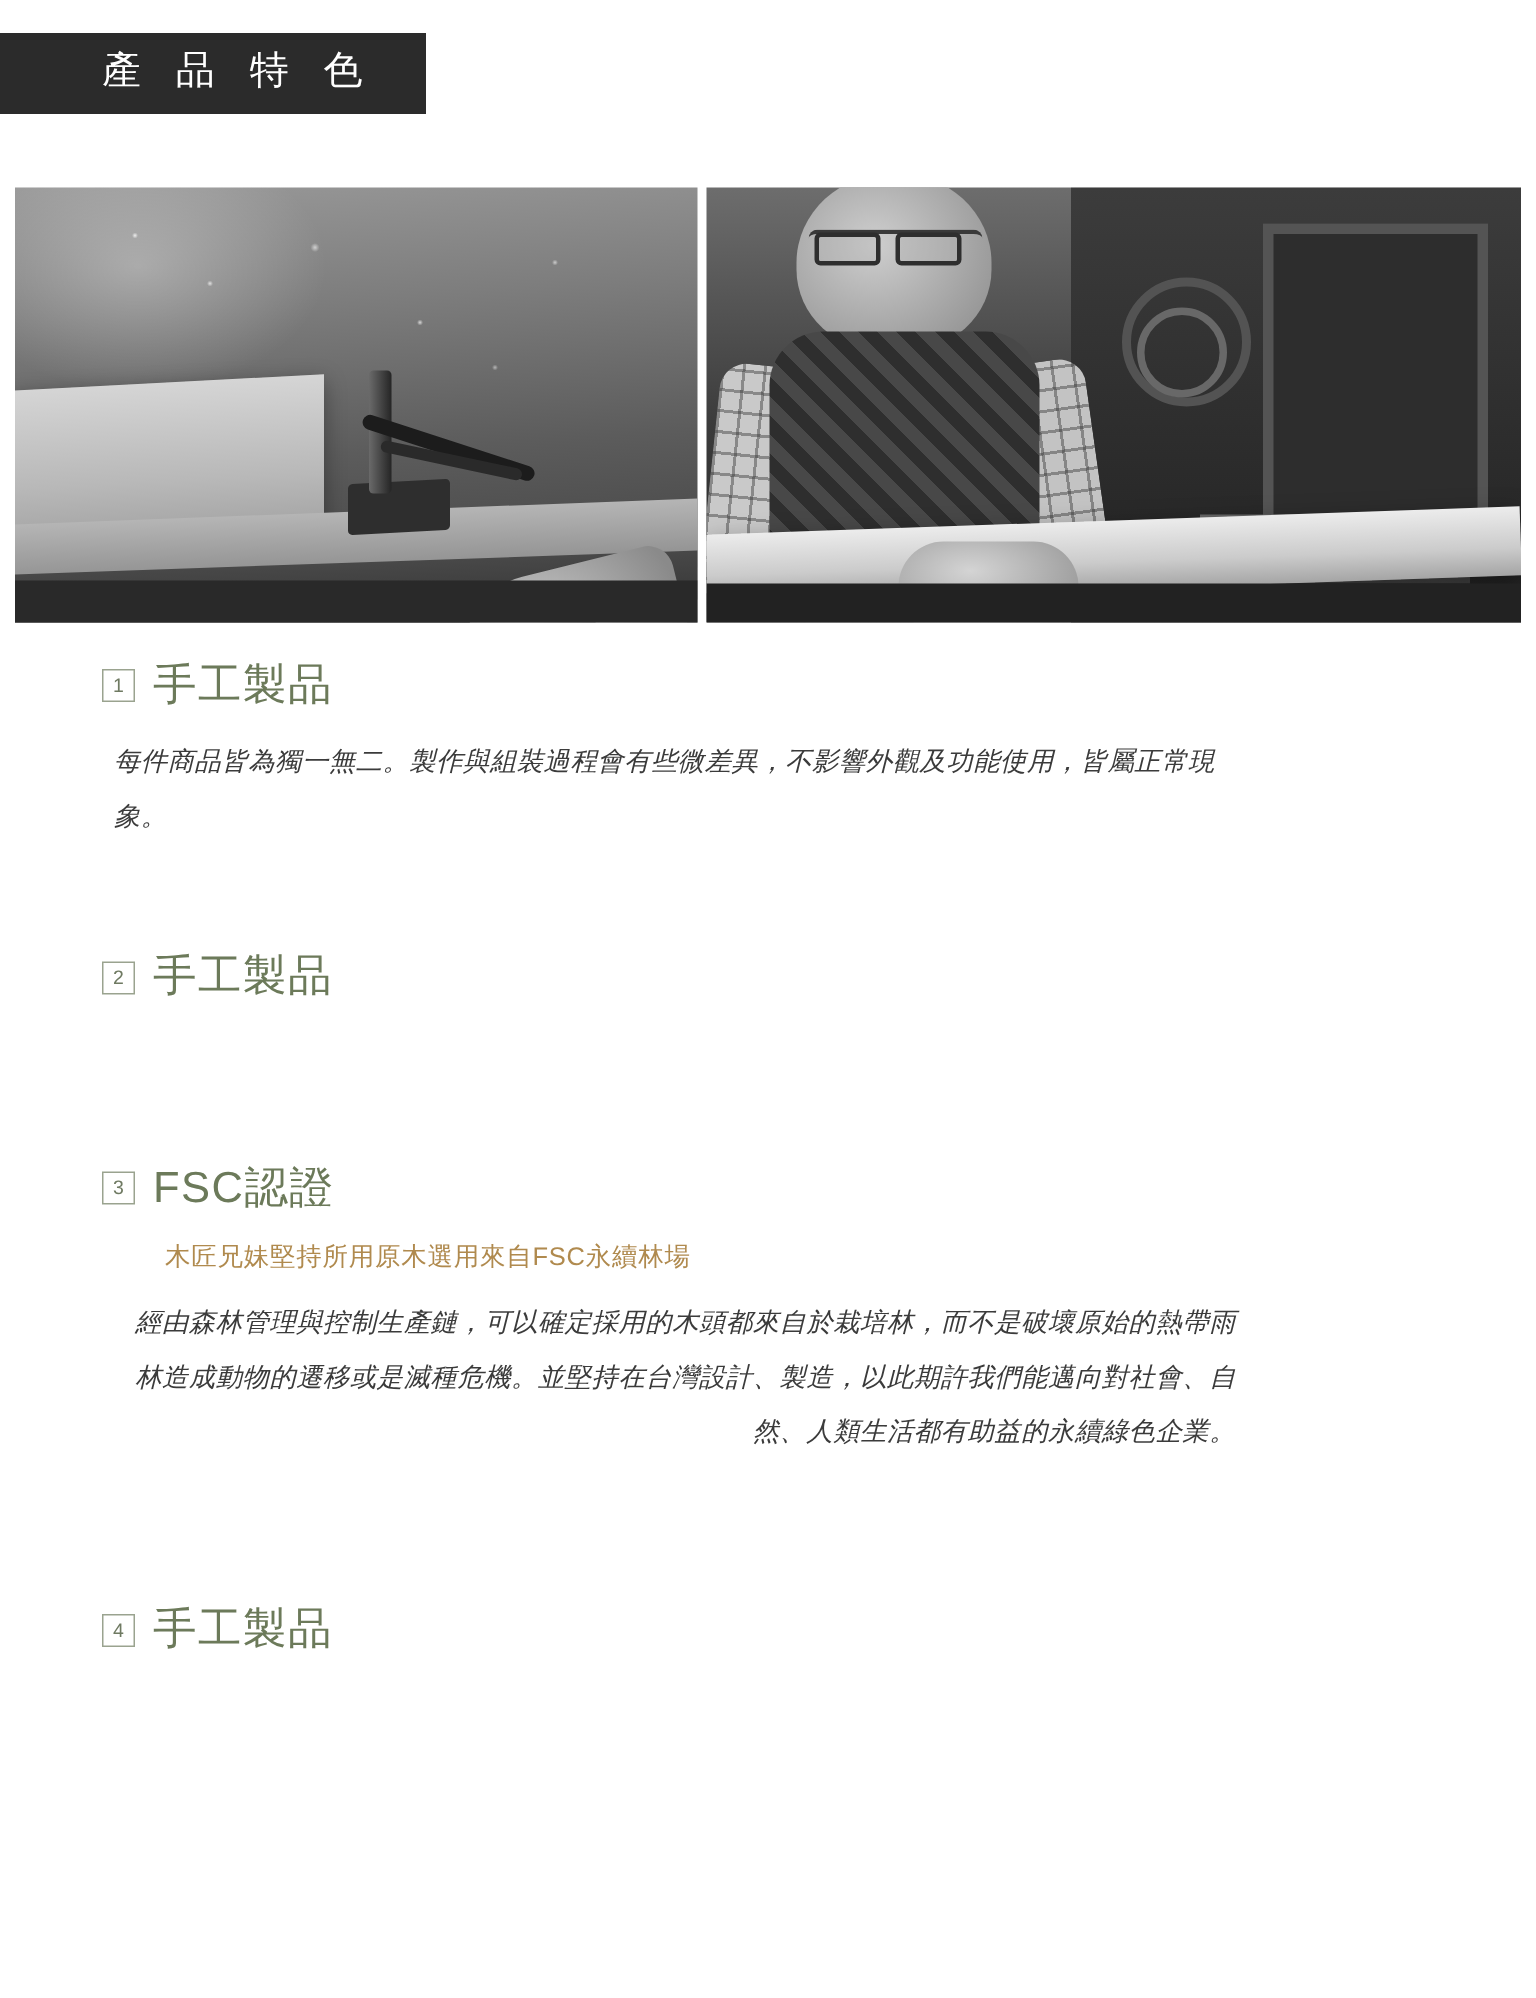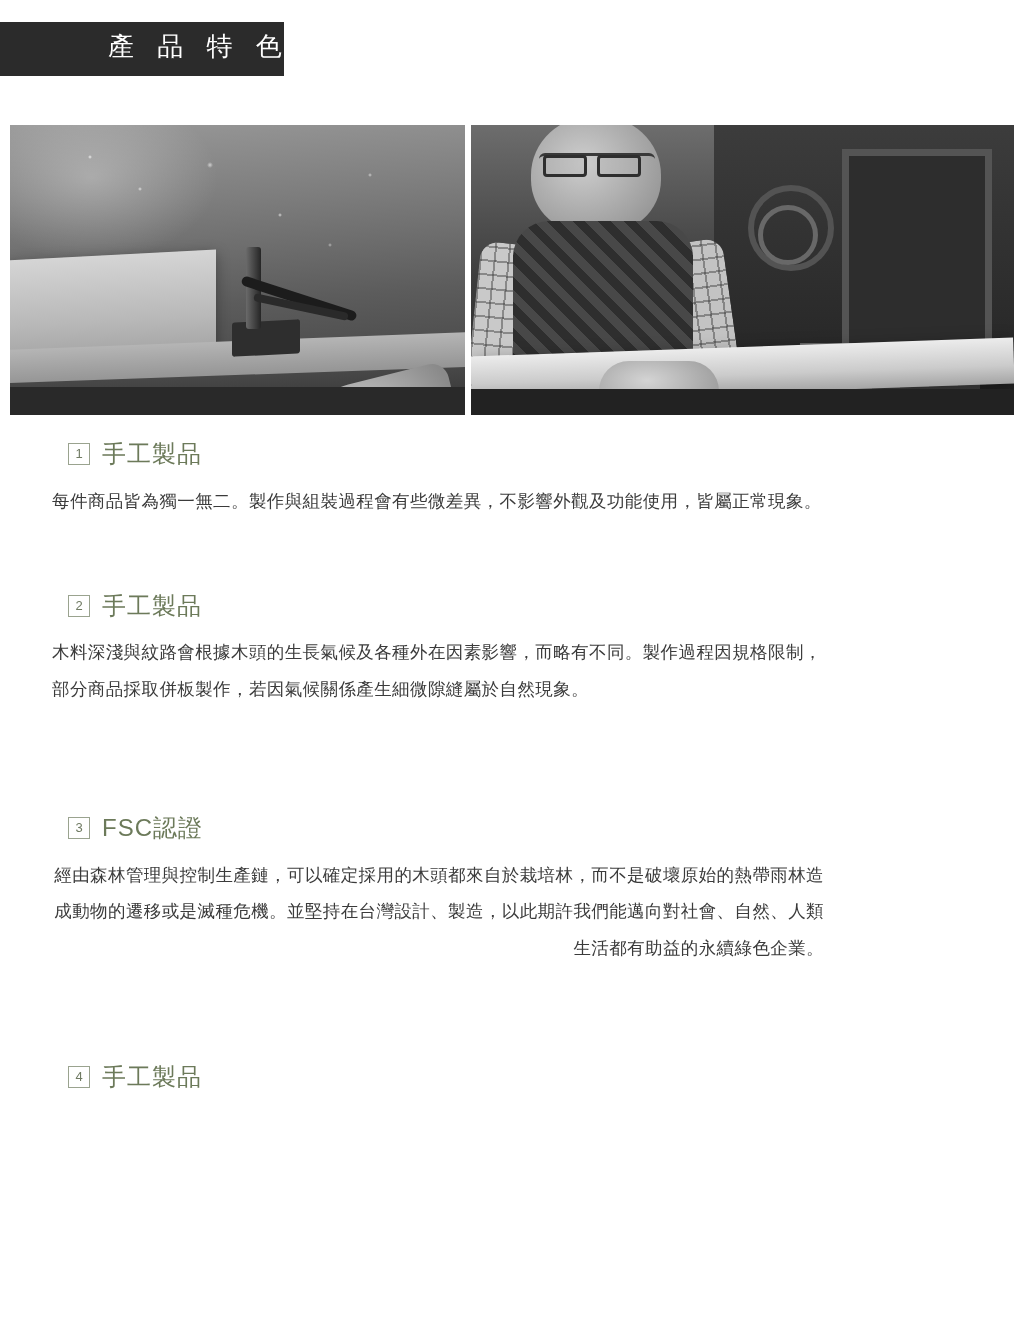--- a/index.html
+++ b/index.html
@@ -28,21 +28,20 @@
   .header-title {
     position: absolute;
     left: 68px;
     top: 33px;
     font-size: 26px;
     letter-spacing: 8px;
     color: #ffffff;
     font-family: "Liberation Sans", sans-serif;
     line-height: 1;
     white-space: nowrap;
-    margin-left: 40px;
   }
 
   
   .photo-strip {
     position: absolute;
     left: 10px;
     top: 125px;
     width: 1004px;
     height: 290px;
     display: flex;
@@ -354,40 +353,41 @@
     height: 22px;
     border: 1px solid #9aa38f;
     color: #6f7a62;
     font-size: 13px;
     line-height: 20px;
     text-align: center;
     font-family: "Liberation Sans", sans-serif;
     flex: none;
   }
   .sec-title {
-    font-size: 24px;
+    font-size: 29px;
     color: #6c7a5a;
     letter-spacing: 1px;
     line-height: 1.2;
   }
   .sec-sub {
     padding-left: 110px;
     margin-top: 16px;
     font-size: 17px;
     color: #b08a4e;
     letter-spacing: 0.5px;
   }
   .sec-body {
-    padding-left: 52px;
+    padding-left: 76px;
     padding-right: 190px;
     margin-top: 14px;
     font-size: 17.5px;
     line-height: 2.1;
     color: #3b3b3b;
     letter-spacing: 0.4px;
+    font-style: italic;
   }
   .sec-body.wide { padding-right: 200px; text-align: right; }
 
   .s1 { margin-top: 0; }
   .s2 { margin-top: 72px; }
   .s3 { margin-top: 106px; }
   .s4 { margin-top: 96px; }
 </style>
 </head>
 <body>
@@ -439,28 +439,28 @@
       <div class="sec-title">手工製品</div>
     </div>
     <div class="sec-body">每件商品皆為獨一無二。製作與組裝過程會有些微差異，不影響外觀及功能使用，皆屬正常現象。</div>
   </div>
 
   <div class="section s2">
     <div class="sec-head">
       <div class="num-box">2</div>
       <div class="sec-title">手工製品</div>
     </div>
-    <div class="sec-body">木料深淺與紋路會根據木頭的生長氣候及各種外在因素影響，而略有不同。製作過程因規格限制，部分商品採取併板製作，若因氣候關係產生細微隙縫屬於自然現象。</div>
   </div>
 
   <div class="section s3">
     <div class="sec-head">
       <div class="num-box">3</div>
       <div class="sec-title">FSC認證</div>
     </div>
+    <div class="sec-sub">木匠兄妹堅持所用原木選用來自FSC永續林場</div>
     <div class="sec-body wide">經由森林管理與控制生產鏈，可以確定採用的木頭都來自於栽培林，而不是破壞原始的熱帶雨林造成動物的遷移或是滅種危機。並堅持在台灣設計、製造，以此期許我們能邁向對社會、自然、人類生活都有助益的永續綠色企業。</div>
 
   </div>
 
   <div class="section s4">
     <div class="sec-head">
       <div class="num-box">4</div>
       <div class="sec-title">手工製品</div>
     </div>
   </div>

